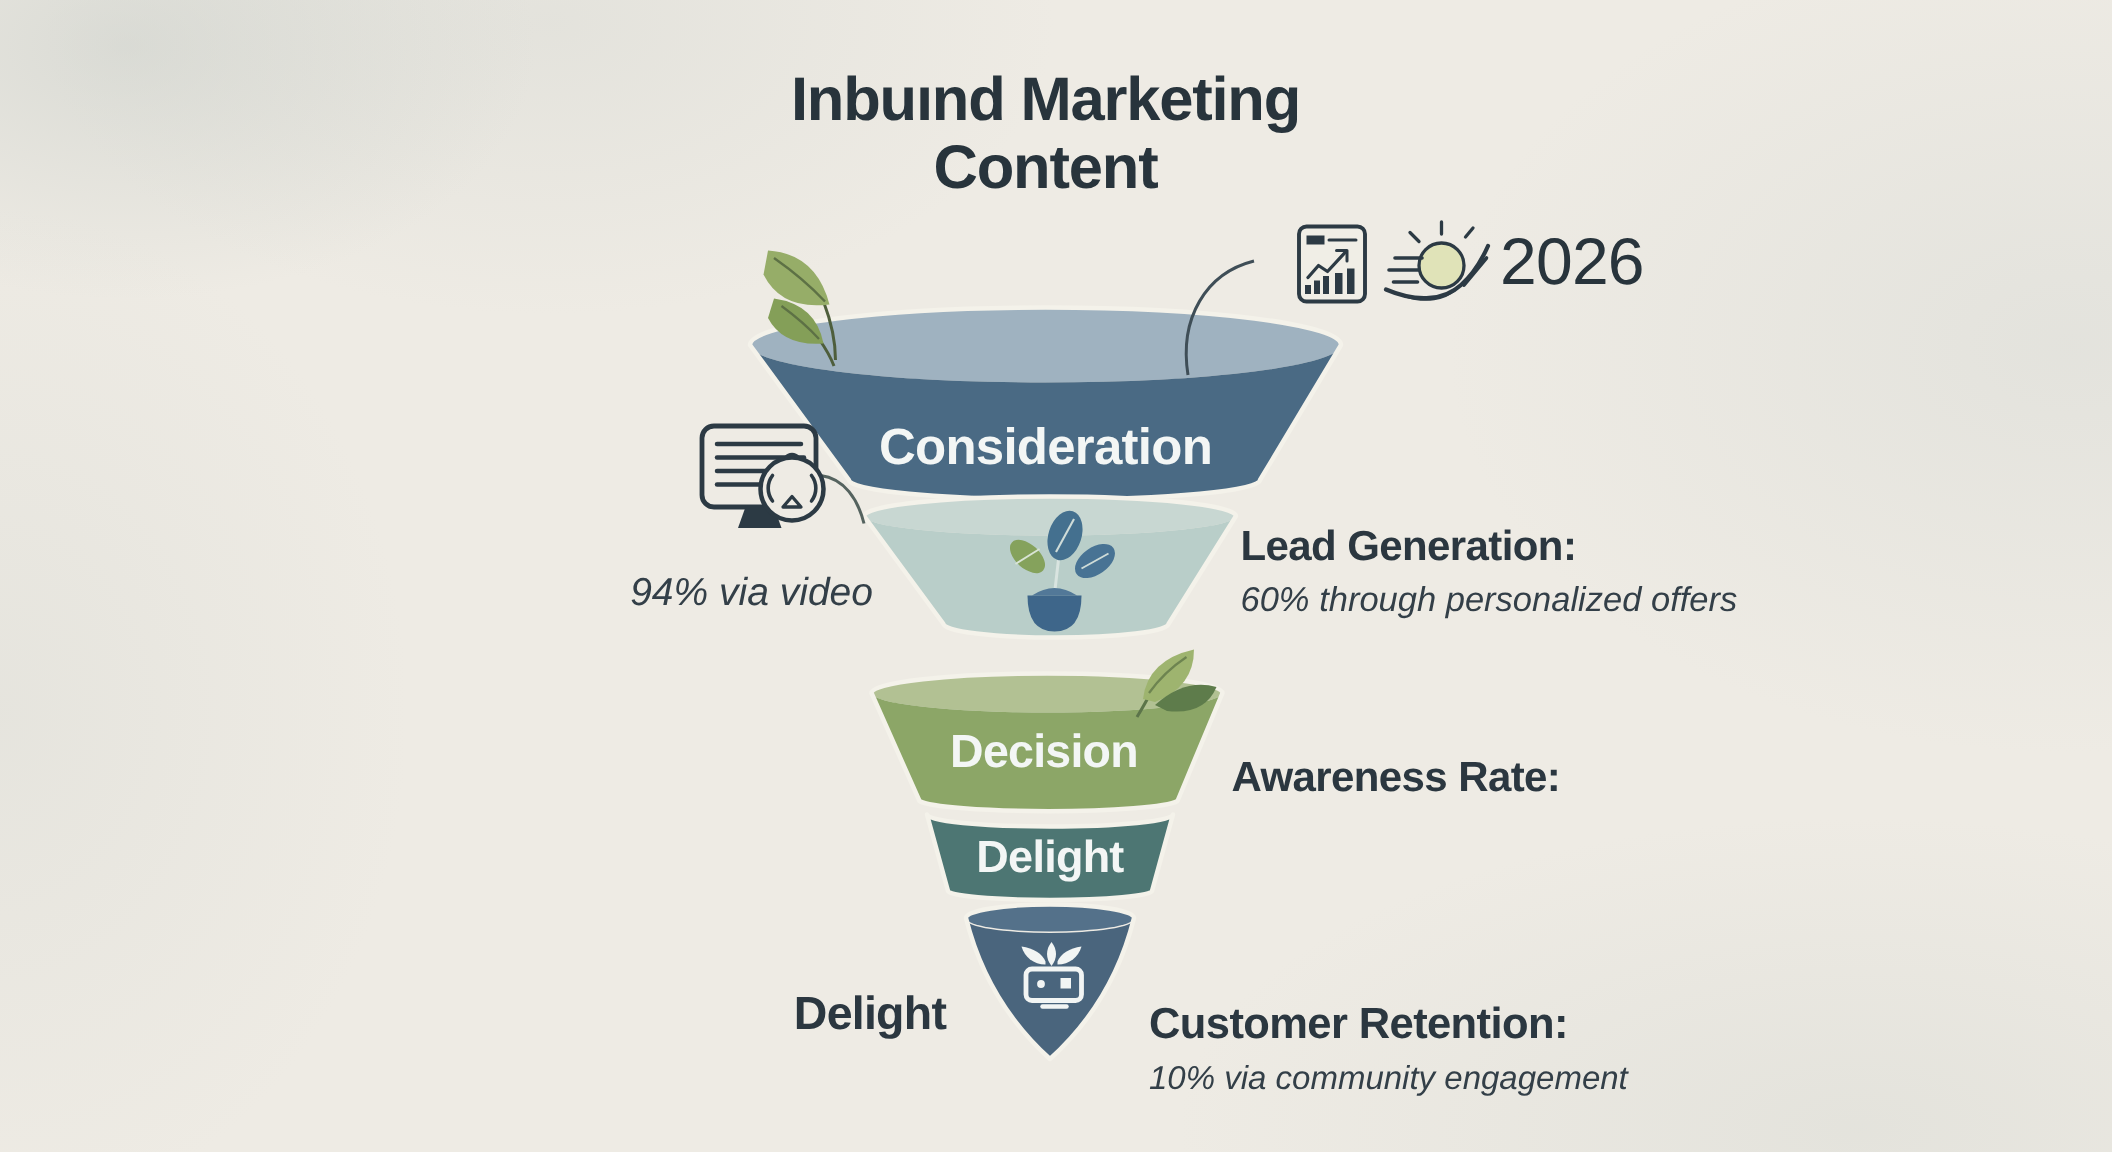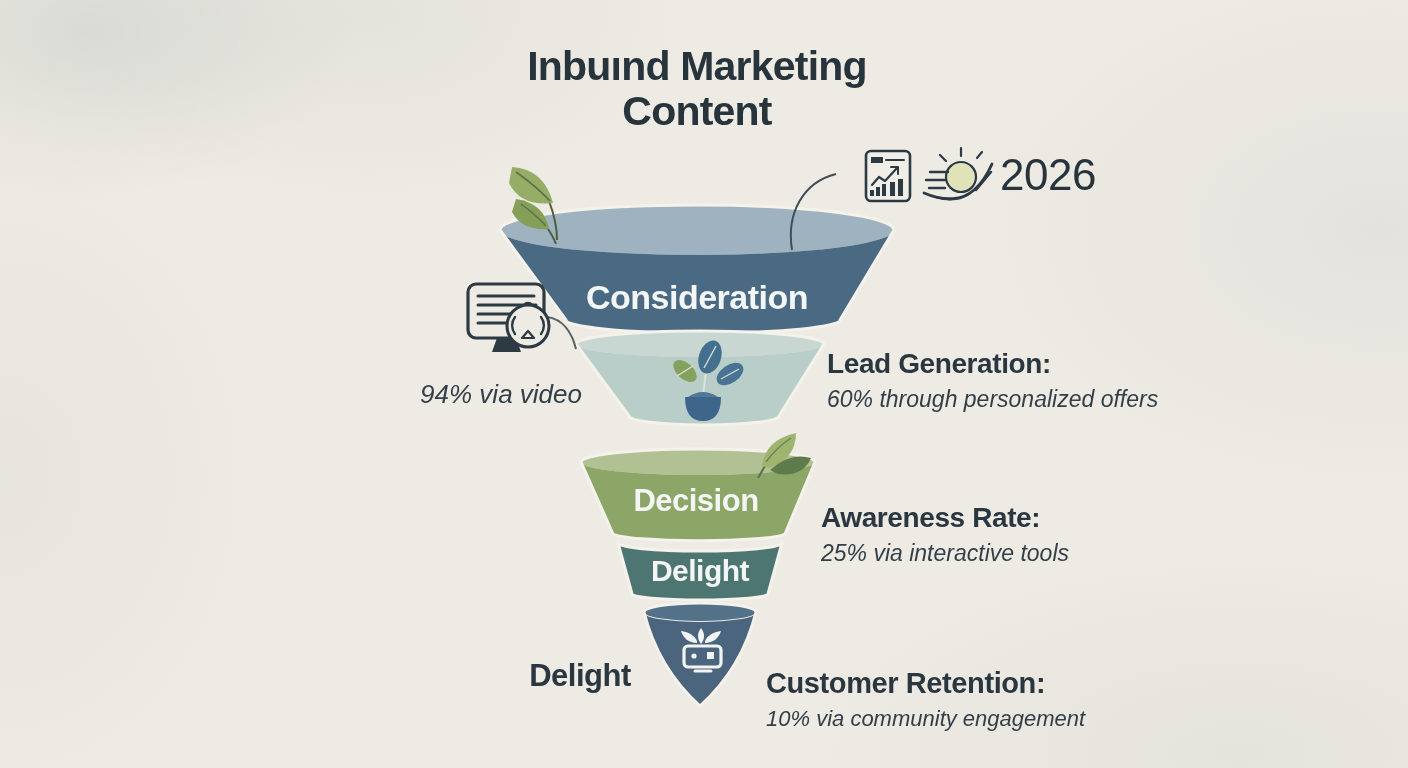--- a/index.html
+++ b/index.html
@@ -172,21 +172,20 @@
     <div class="d">94% via video</div>
   </div>
 
   <div class="txt anno" id="anno-lead">
     <div class="t">Lead Generation:</div>
     <div class="d">60% through personalized offers</div>
   </div>
 
   <div class="txt anno" id="anno-conversion">
     <div class="t">Awareness Rate:</div>
-    <div class="d">25% via interactive tools</div>
   </div>
 
   <div class="txt anno" id="anno-customer">
     <div class="t">Customer Retention:</div>
     <div class="d">10% via community engagement</div>
   </div>
 
   <div class="txt delight-side">Delight</div>
 
 </div>

